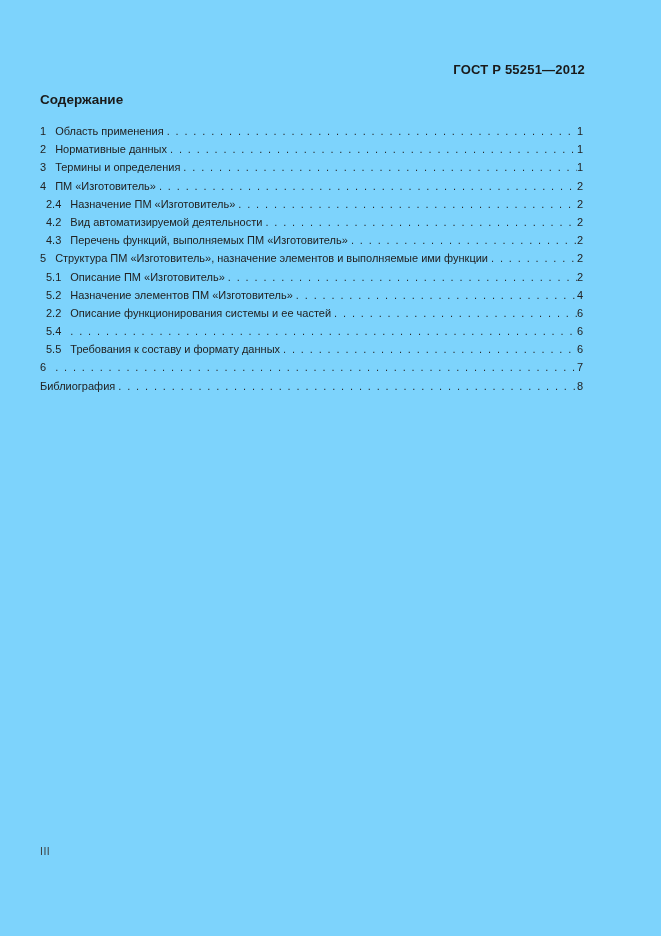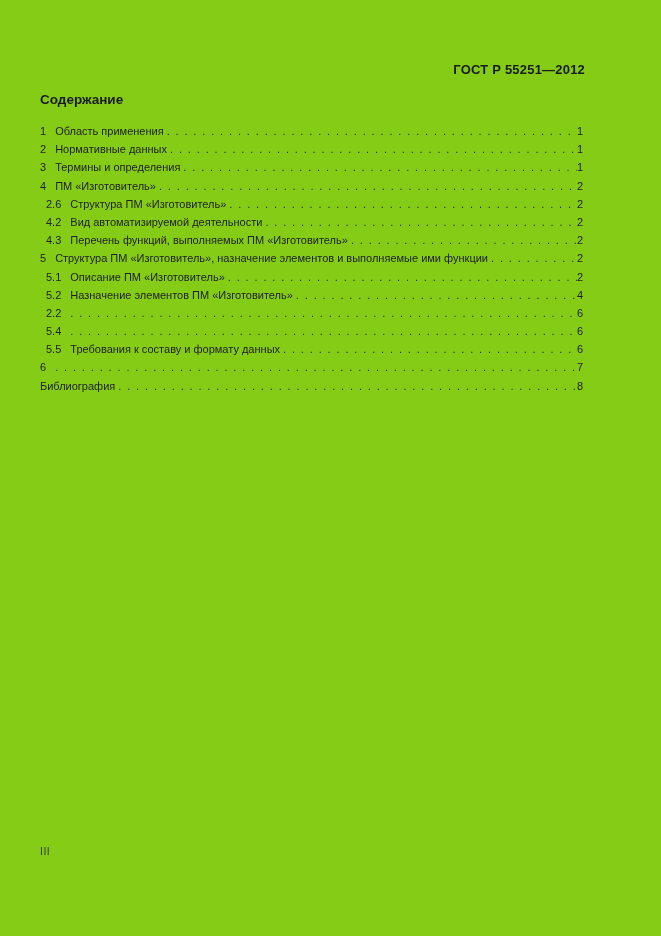--- a/index.html
+++ b/index.html
@@ -4,21 +4,21 @@
 <style>
   html, body {
     margin: 0;
     padding: 0;
     background: #ffffff;
   }
   .page {
     position: relative;
     width: 661px;
     height: 936px;
-    background: #84cc16;
+    background: #7dd3fc;
     font-family: "Liberation Sans", sans-serif;
     color: #1f1f1f;
     overflow: hidden;
   }
   .doc-header {
     position: absolute;
     top: 62px;
     left: 40px;
     right: 76px;
     text-align: right;
@@ -116,22 +116,22 @@
     <span class="leader">. . . . . . . . . . . . . . . . . . . . . . . . . . . . . . . . . . . . . . . . . . . . . . . . . . . . . . . . . . . . . . . . . . . . . . . . . . . . . . . . </span>
     <span class="toc-page">1</span>
   </div>
       <div class="toc-row level1">
     <span class="toc-num">4</span>
     <span class="toc-label">ПМ «Изготовитель»</span>
     <span class="leader">. . . . . . . . . . . . . . . . . . . . . . . . . . . . . . . . . . . . . . . . . . . . . . . . . . . . . . . . . . . . . . . . . . . . . . . . . . . . . . . . </span>
     <span class="toc-page">2</span>
   </div>
       <div class="toc-row level2">
-    <span class="toc-num">2.6</span>
-    <span class="toc-label">Структура ПМ «Изготовитель»</span>
+    <span class="toc-num">2.4</span>
+    <span class="toc-label">Назначение ПМ «Изготовитель»</span>
     <span class="leader">. . . . . . . . . . . . . . . . . . . . . . . . . . . . . . . . . . . . . . . . . . . . . . . . . . . . . . . . . . . . . . . . . . . . . . . . . . . . . . . . </span>
     <span class="toc-page">2</span>
   </div>
       <div class="toc-row level2">
     <span class="toc-num">4.2</span>
     <span class="toc-label">Вид автоматизируемой деятельности</span>
     <span class="leader">. . . . . . . . . . . . . . . . . . . . . . . . . . . . . . . . . . . . . . . . . . . . . . . . . . . . . . . . . . . . . . . . . . . . . . . . . . . . . . . . </span>
     <span class="toc-page">2</span>
   </div>
       <div class="toc-row level2">
@@ -153,20 +153,21 @@
     <span class="toc-page">2</span>
   </div>
       <div class="toc-row level2">
     <span class="toc-num">5.2</span>
     <span class="toc-label">Назначение элементов ПМ «Изготовитель»</span>
     <span class="leader">. . . . . . . . . . . . . . . . . . . . . . . . . . . . . . . . . . . . . . . . . . . . . . . . . . . . . . . . . . . . . . . . . . . . . . . . . . . . . . . . </span>
     <span class="toc-page">4</span>
   </div>
       <div class="toc-row level2">
     <span class="toc-num">2.2</span>
+    <span class="toc-label">Описание функционирования системы и ее частей</span>
     <span class="leader">. . . . . . . . . . . . . . . . . . . . . . . . . . . . . . . . . . . . . . . . . . . . . . . . . . . . . . . . . . . . . . . . . . . . . . . . . . . . . . . . </span>
     <span class="toc-page">6</span>
   </div>
       <div class="toc-row level2">
     <span class="toc-num">5.4</span>
     <span class="leader">. . . . . . . . . . . . . . . . . . . . . . . . . . . . . . . . . . . . . . . . . . . . . . . . . . . . . . . . . . . . . . . . . . . . . . . . . . . . . . . . </span>
     <span class="toc-page">6</span>
   </div>
       <div class="toc-row level2">
     <span class="toc-num">5.5</span>

